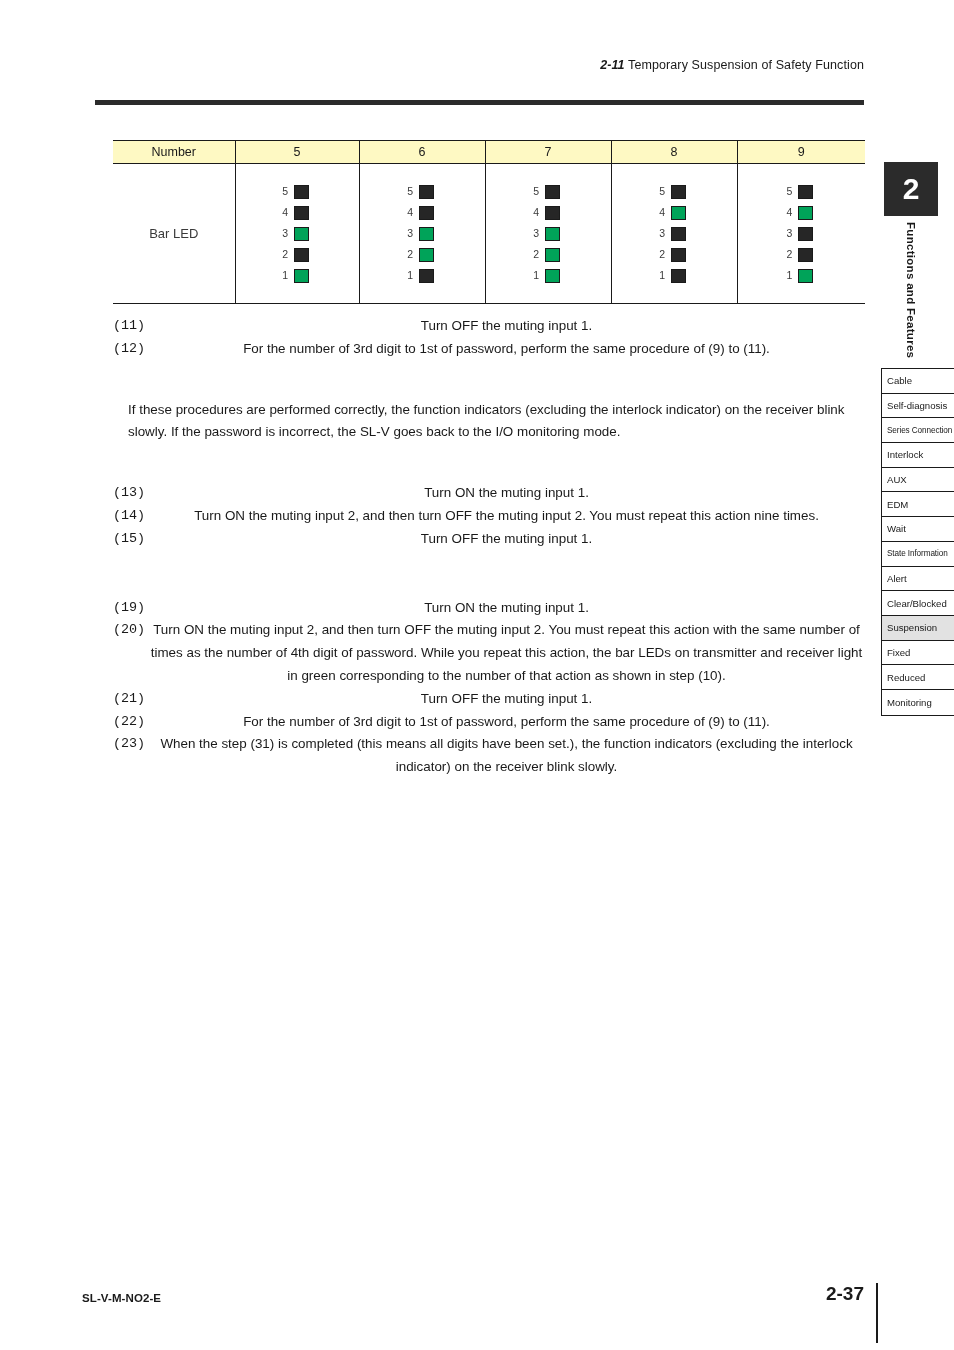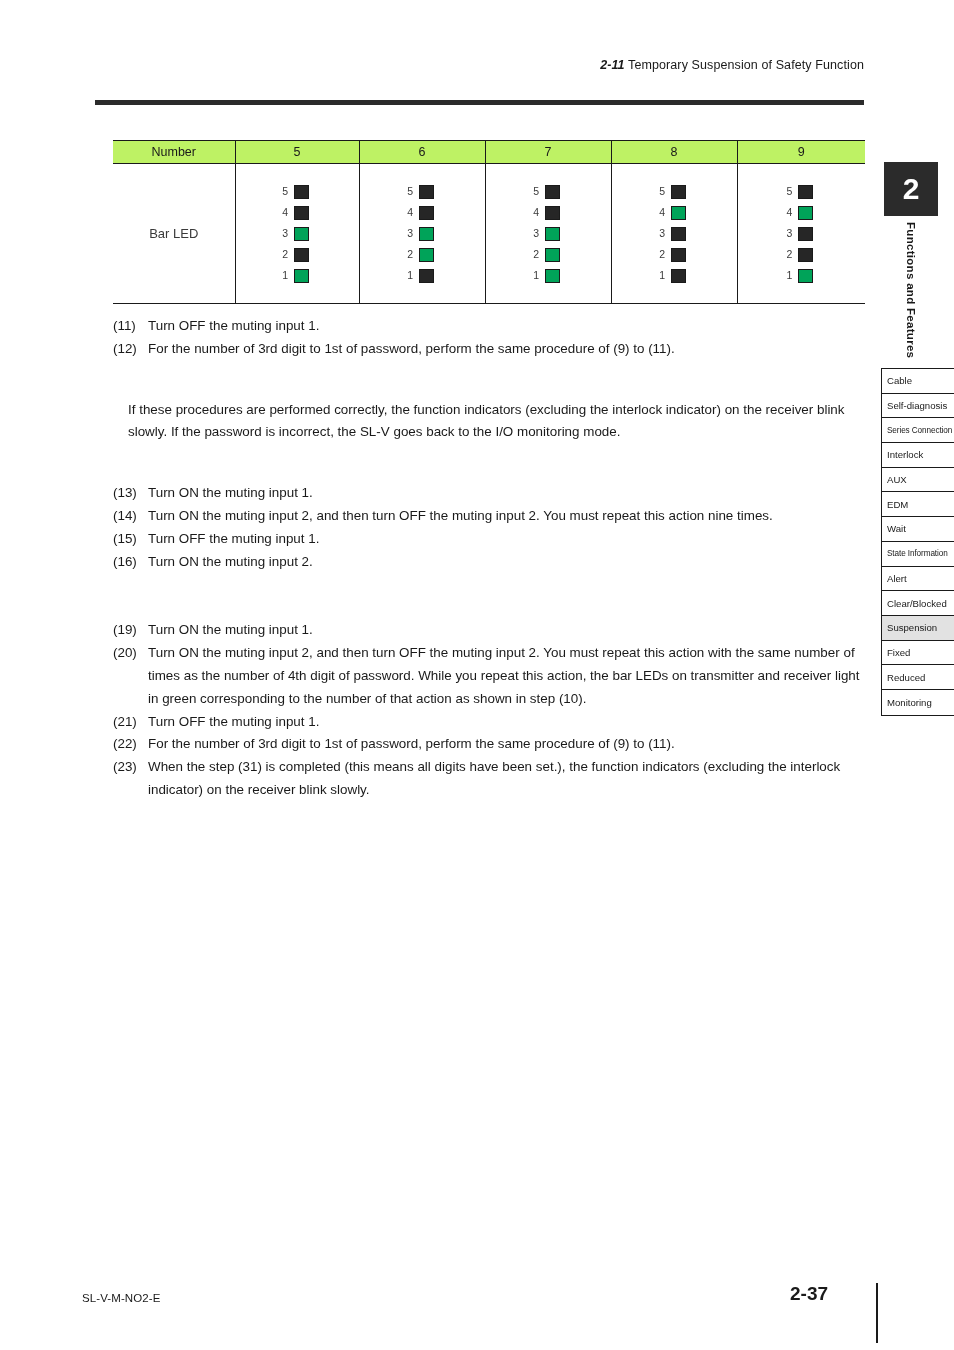--- a/index.html
+++ b/index.html
@@ -61,21 +61,21 @@
     border-collapse: collapse;
     table-layout: fixed;
   }
   table.led-table th,
   table.led-table td {
     border-left: 1px solid #1a1a1a;
     border-right: 1px solid #1a1a1a;
     padding: 0;
   }
   table.led-table thead th {
-    background: #bef264;
+    background: #fef9c3;
     border-top: 1.6px solid #1a1a1a;
     border-bottom: 1.2px solid #1a1a1a;
     font-weight: normal;
     font-size: 12.5px;
     height: 23px;
     text-align: center;
   }
   table.led-table thead th.first,
   table.led-table tbody td.first {
     border-left: none;
@@ -141,23 +141,25 @@
     padding: 0;
   }
   ol.steps li {
     display: flex;
     align-items: flex-start;
   }
   ol.steps li .marker {
     flex: 0 0 auto;
     min-width: 35px;
     white-space: nowrap;
+    font-family: Liberation Mono, monospace;
   }
   ol.steps li .txt {
     flex: 1 1 auto;
+    text-align: center;
   }
   li.cont .marker { visibility: hidden; }
   p.plain {
     margin: 15px;
   }
 
   
   .chapter-tab {
     position: absolute;
     left: 884px;
@@ -214,26 +216,28 @@
   .index-item.active { background: #e2e2e2; }
 
   
   .footer-code {
     position: absolute;
     left: 82px;
     top: 1292px;
     font-size: 11.5px;
     color: #1a1a1a;
     letter-spacing: .1px;
+    font-weight: bold;
   }
   .footer-page {
     position: absolute;
     left: 790px;
     top: 1283px;
     width: 74px;
+    text-align: right;
     font-size: 19px;
     font-weight: bold;
     color: #1a1a1a;
   }
   .footer-bar {
     position: absolute;
     left: 876px;
     top: 1283px;
     width: 1.8px;
     height: 60px;
@@ -421,24 +425,20 @@
         <span class="txt">Turn ON the muting input 1.</span>
       </li>
       <li>
         <span class="marker">(14)</span>
         <span class="txt">Turn ON the muting input 2, and then turn OFF the muting input 2. You must repeat this action nine times.</span>
       </li>
       <li>
         <span class="marker">(15)</span>
         <span class="txt">Turn OFF the muting input 1.</span>
       </li>
-      <li>
-        <span class="marker">(16)</span>
-        <span class="txt">Turn ON the muting input 2.</span>
-      </li>
     </ol>
 
     <div class="gap-md"></div>
 
 
     <div class="gap-md"></div>
 
     <ol class="steps body-text">
       <li>
         <span class="marker">(19)</span>

